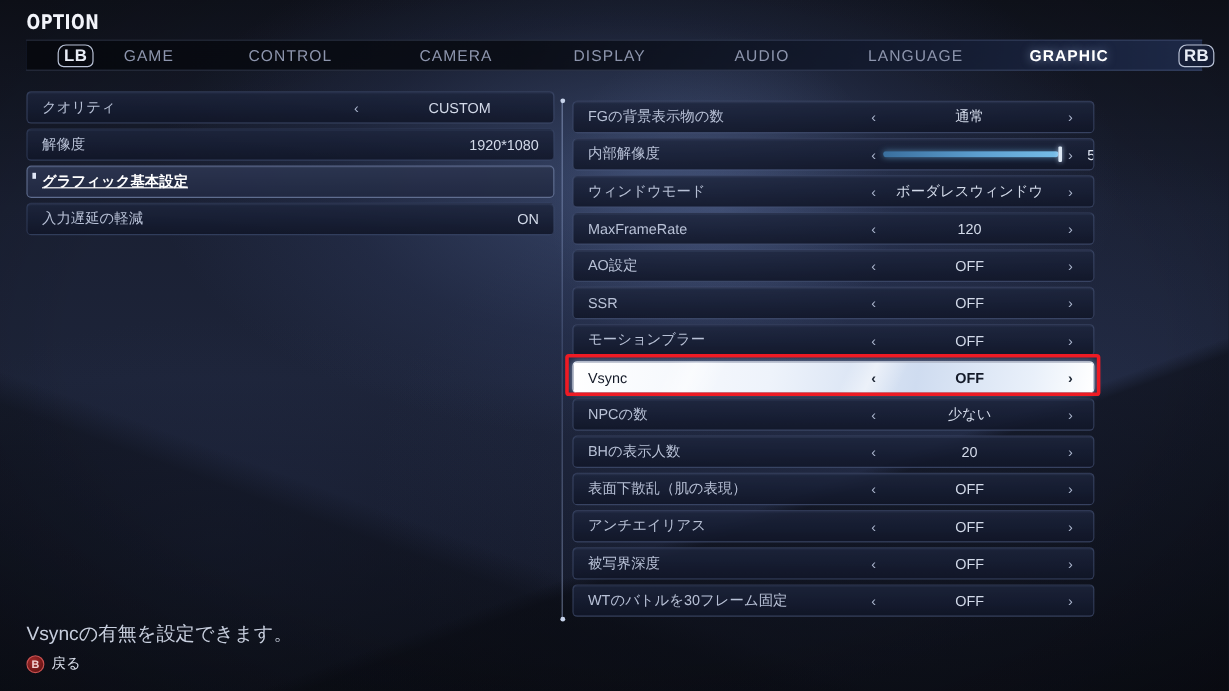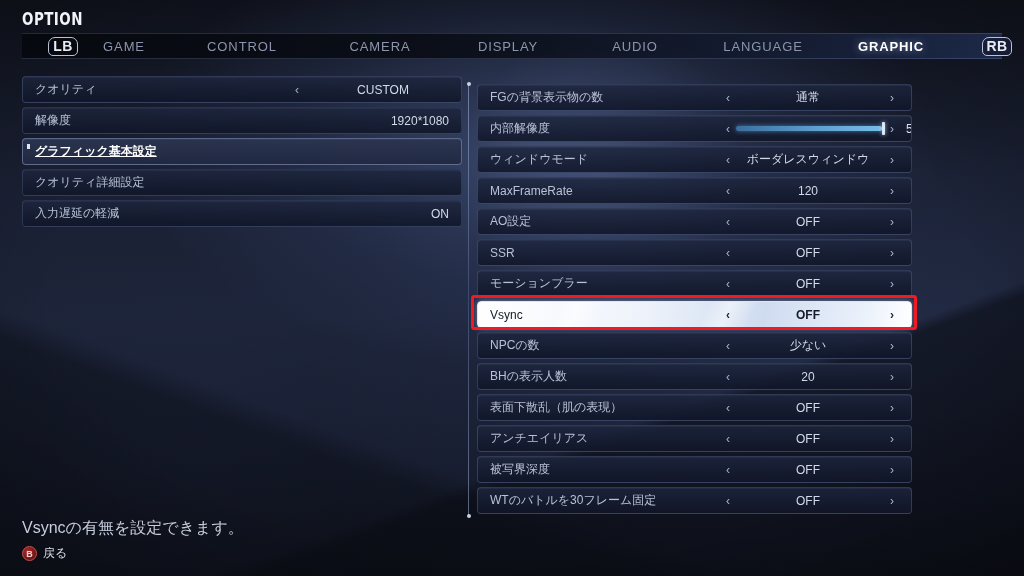--- a/index.html
+++ b/index.html
@@ -215,23 +215,20 @@
     </div>
     <div class="row plain">
       <div class="lbl">解像度</div>
       <div class="val right">1920*1080</div>
     </div>
     <div class="row selected-left plain">
       <div class="marker"></div>
       <div class="lbl">グラフィック基本設定</div>
     </div>
     <div class="row plain">
-      <div class="lbl">クオリティ詳細設定</div>
-    </div>
-    <div class="row plain">
       <div class="lbl">入力遅延の軽減</div>
       <div class="val right">ON</div>
     </div>
   </div>
 <div id="right-panel">
     <div class="row">
       <div class="lbl">FGの背景表示物の数</div>
       <div class="arrow l">‹</div>
       <div class="arrow r">›</div>
       <div class="val">通常</div>

